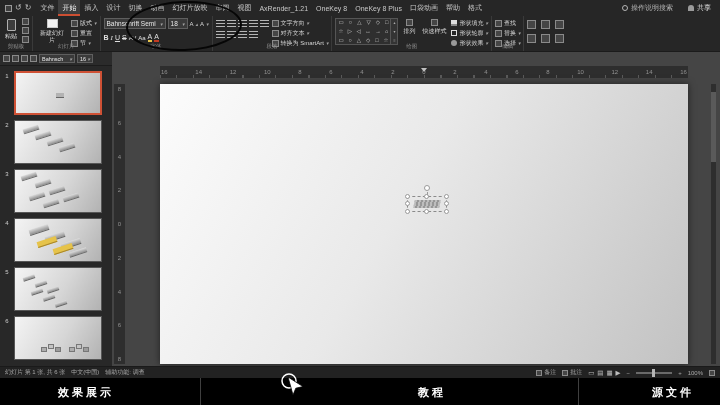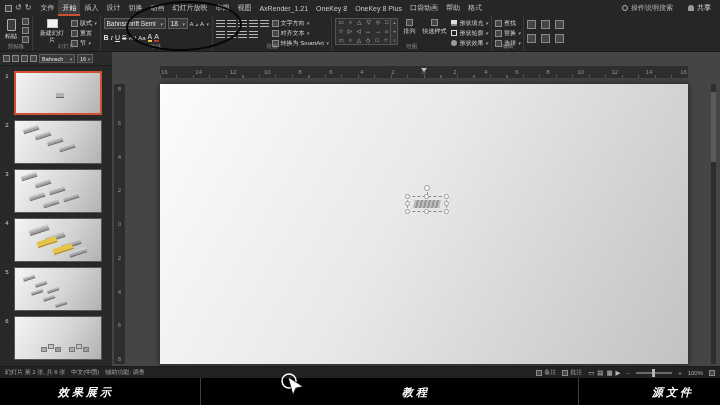--- a/index.html
+++ b/index.html
@@ -138,22 +138,22 @@
   .st-item { display:flex; align-items:center; gap:2px; }
   .st-item .mini-box { width:6px; height:6px; }
   .vicons { display:flex; gap:3px; font-size:6.5px; color:#bdbdbd; }
   .zoom-track { position:relative; width:36px; height:2px; background:#6a6a6a; display:inline-block; }
   .zoom-thumb { position:absolute; left:16px; top:-3px; width:3px; height:8px; background:#b5b5b5; }
 
   
   .overlay { position:absolute; left:0; right:0; bottom:0; height:27px; background:#000; z-index:5; }
   .divider { position:absolute; top:0; bottom:0; width:1px; background:#3f3f3f; }
   .d1 { left:200px; } .d2 { left:578px; }
-  .cap { position:absolute; top:7px; font-size:11px; color:#fff; letter-spacing:3px; font-weight:bold;font-style:italic; }
-  .cap-left { left:58px; } .cap-center { left:402px; } .cap-right { right:26px; }
+  .cap { position:absolute; top:7px; font-size:11px; color:#fff; letter-spacing:3px; font-weight:bold; }
+  .cap-left { left:58px; } .cap-center { left:418px; } .cap-right { right:26px; }
 
   .cursor { position:absolute; left:280px; top:372px; z-index:9; }
 </style>
 </head>
 <body>
 
 <div class="ribbon">
   <div class="tabrow">
     <div class="qat">
       <span class="save-sq"></span>

